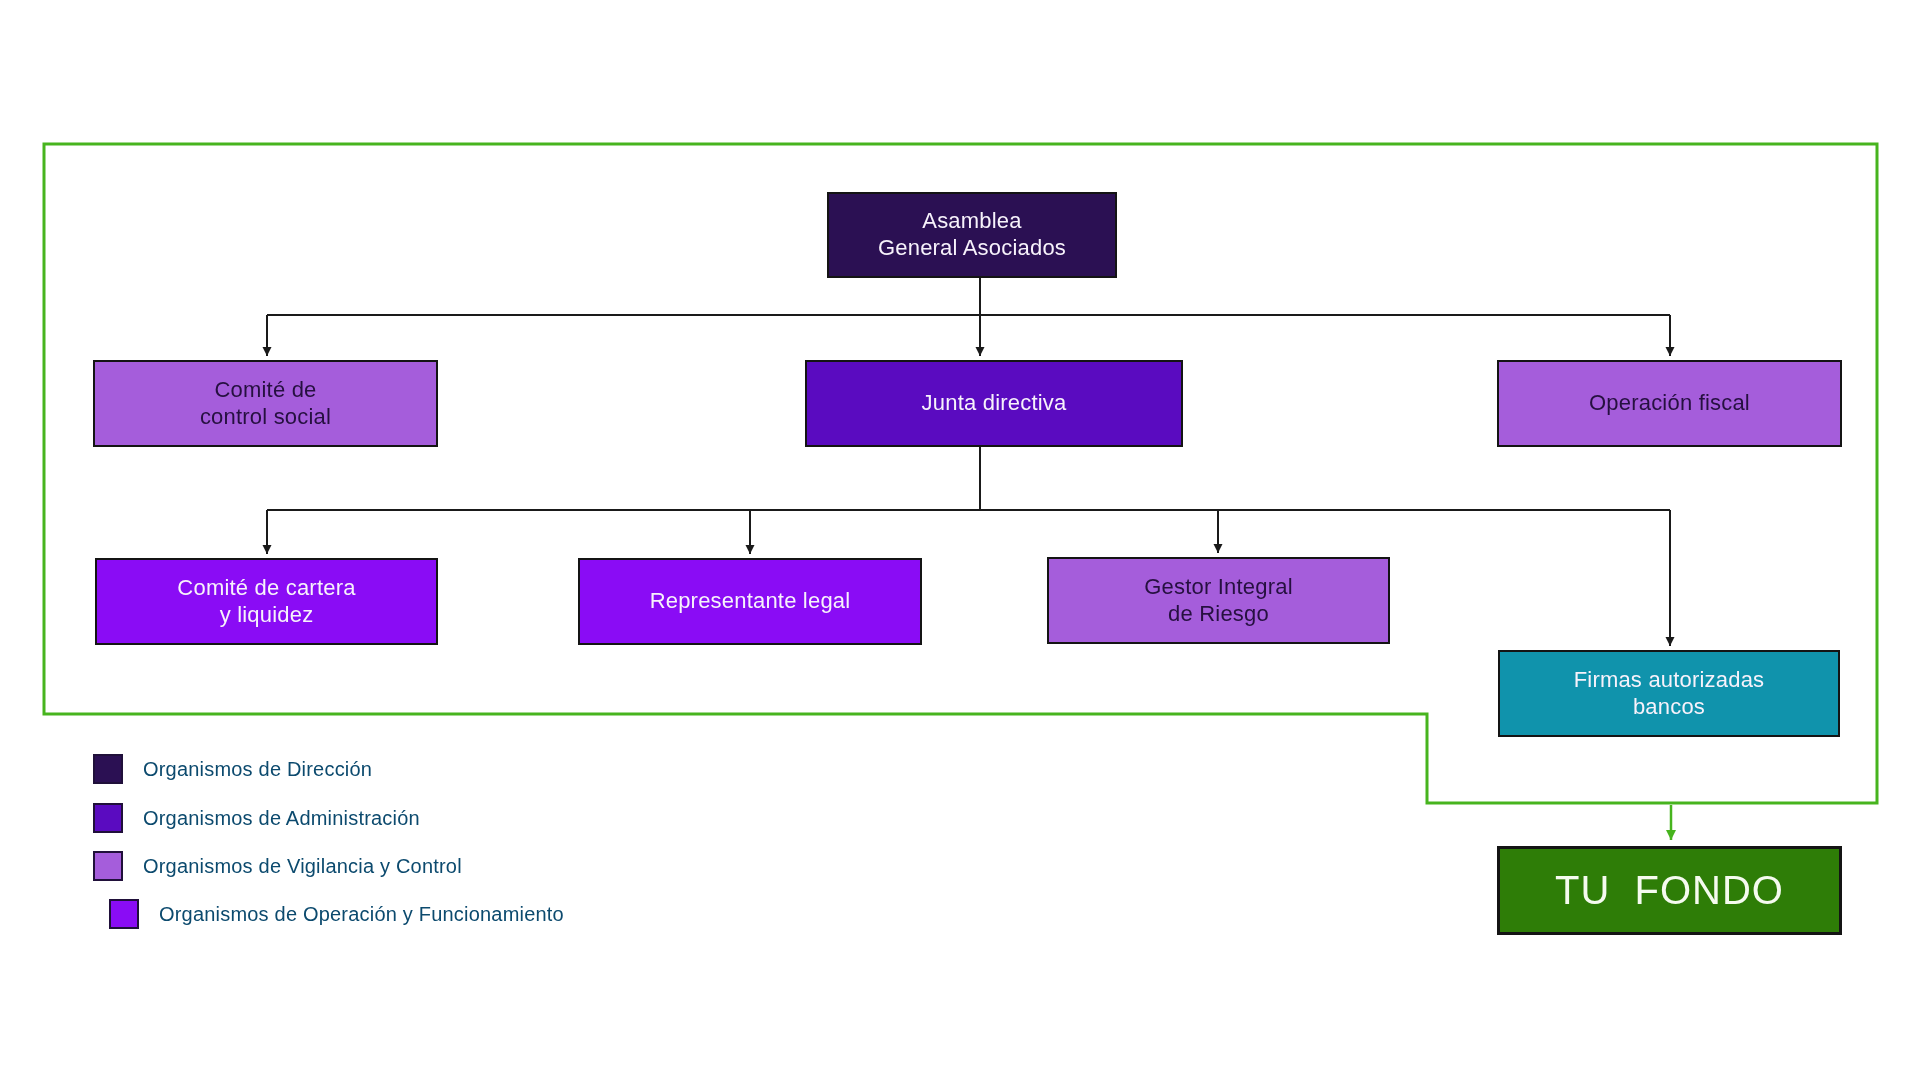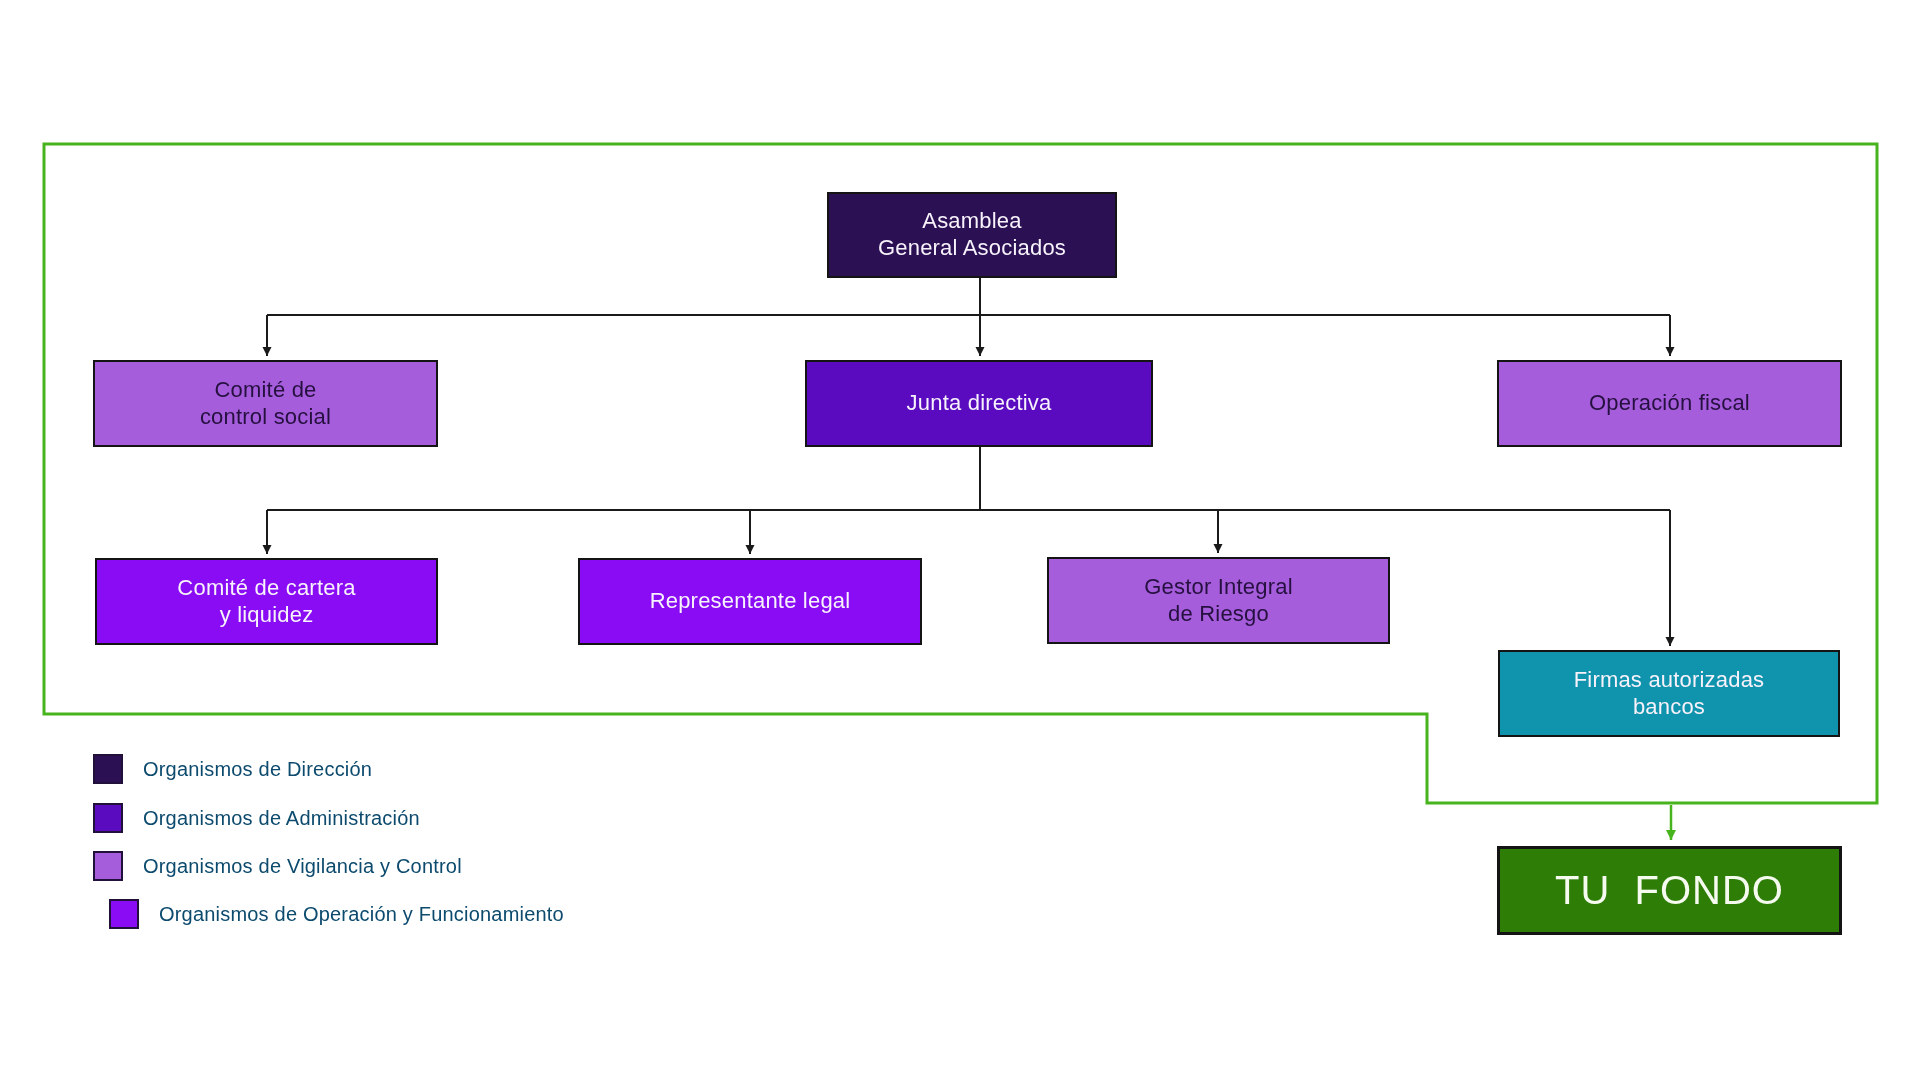--- a/index.html
+++ b/index.html
@@ -41,21 +41,21 @@
   .node.tu-fondo {
     border-width: 3px;
     font-size: 40px;
     letter-spacing: 1px;
     white-space: pre;
     color: #f5fbef;
   }
   
   .pos-asamblea      { left: 807px;  top: 192px; width: 290px; height: 86px; margin-left: 20px; }
   .pos-comite-ctrl   { left: 93px;   top: 360px; width: 345px; height: 87px; }
-  .pos-junta         { left: 805px;  top: 360px; width: 348px; height: 87px; }
+  .pos-junta         { left: 805px;  top: 360px; width: 378px; height: 87px; }
   .pos-revisoria     { left: 1497px; top: 360px; width: 345px; height: 87px; }
   .pos-cartera       { left: 95px;   top: 558px; width: 343px; height: 87px; }
   .pos-representante { left: 578px;  top: 558px; width: 344px; height: 87px; }
   .pos-gestor        { left: 1047px; top: 557px; width: 343px; height: 87px; }
   .pos-firmas        { left: 1498px; top: 650px; width: 342px; height: 87px; }
   .pos-tufondo       { left: 1497px; top: 846px; width: 345px; height: 89px; }
 
   .legend {
     position: absolute;
     left: 93px;

